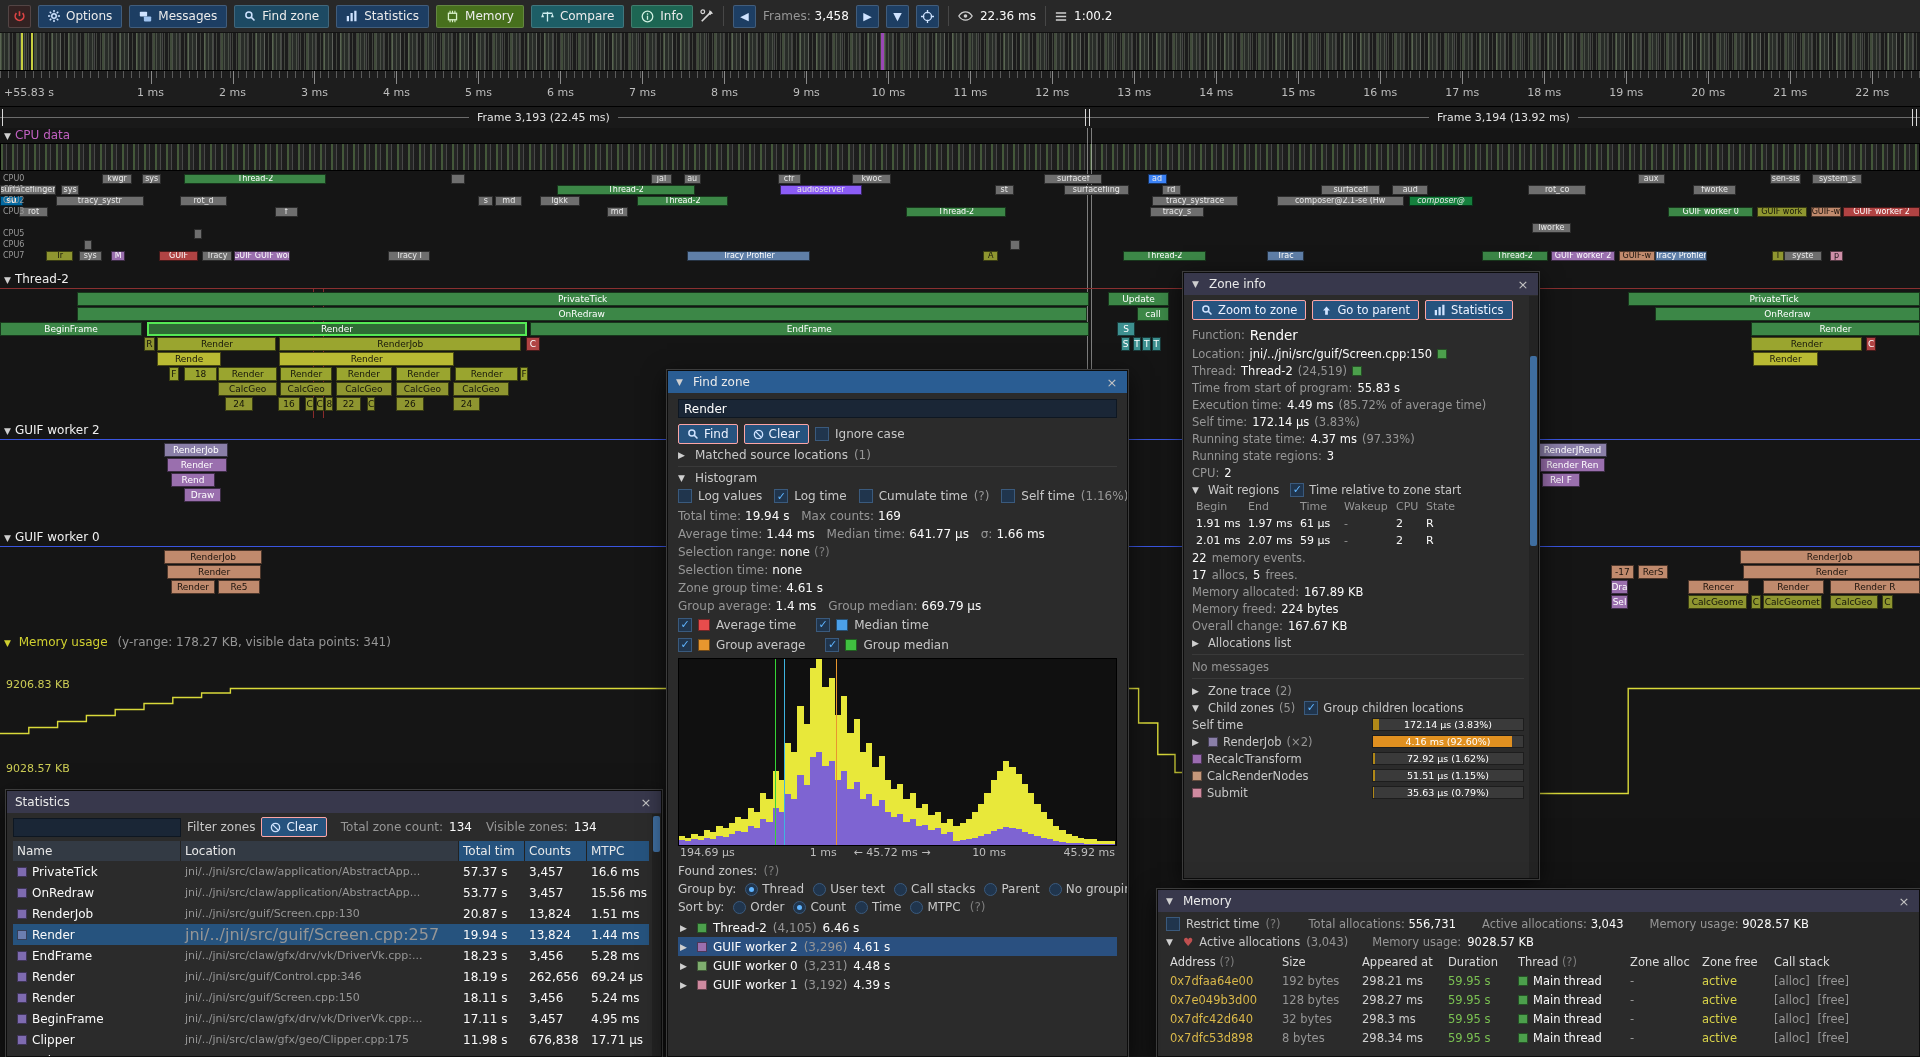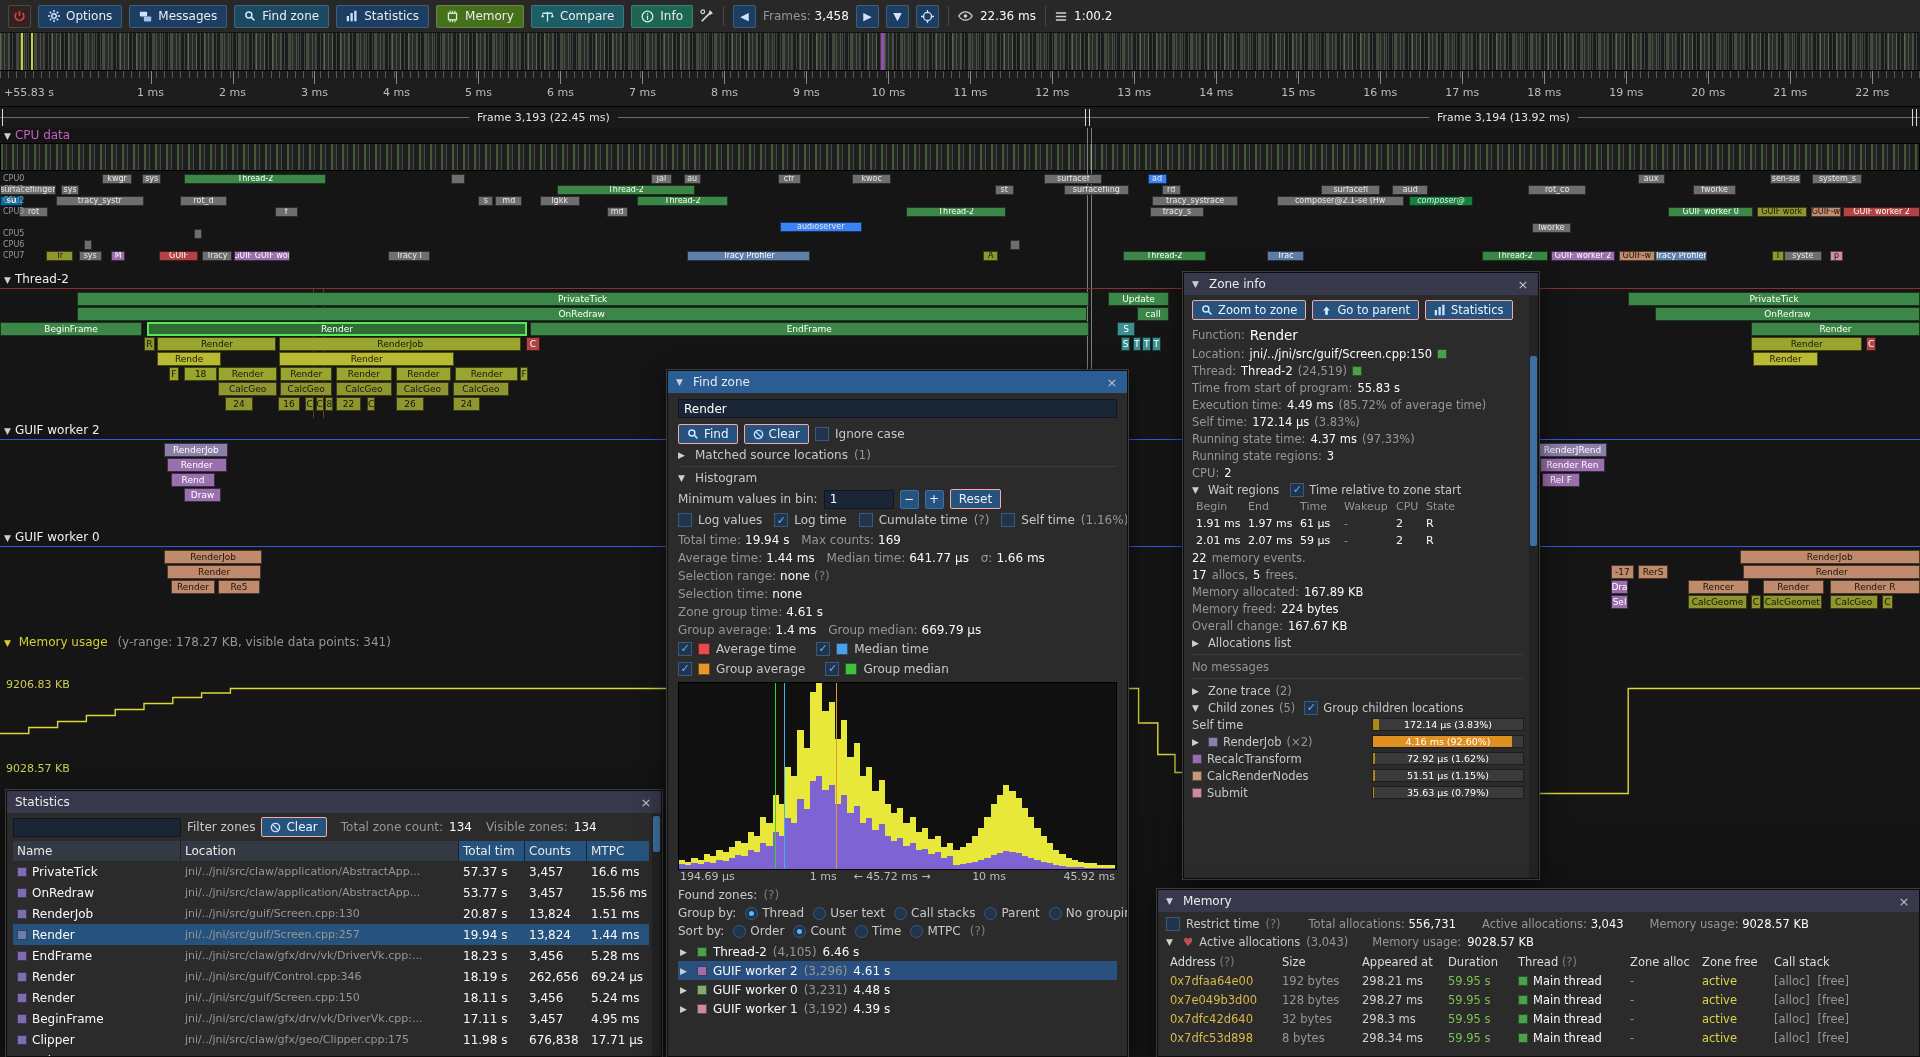--- a/index.html
+++ b/index.html
@@ -296,21 +296,21 @@
       <div class="zone" style="left: 58.1%; width: 1%; background: #3b82f6; color: rgb(232, 232, 232); margin-left: 32px;">ad</div>
       <div class="zone" style="left: 85.3%; width: 1.4%; background: rgb(110, 110, 110); color: rgb(232, 232, 232);">aux</div>
       <div class="zone" style="left: 92.2%; width: 1.6%; background: rgb(110, 110, 110); color: rgb(232, 232, 232);">sen-sis</div>
       <div class="zone" style="left: 94.4%; width: 2.6%; background: rgb(110, 110, 110); color: rgb(232, 232, 232);">system_s</div>
     </div>
     <div class="lane cpurow" style="top: 57px; height: 10px;">
       <span class="cpu-lbl">CPU1</span>
       <div class="zone" style="left: 0%; width: 2.9%; background: rgb(110, 110, 110); color: rgb(232, 232, 232);">surfaceflinger</div>
       <div class="zone" style="left: 3.2%; width: 0.9%; background: rgb(110, 110, 110); color: rgb(232, 232, 232);">sys</div>
       <div class="zone" style="left: 29%; width: 7.2%; background: rgb(60, 135, 71); color: rgb(255, 255, 255);">Thread-2</div>
-      <div class="zone" style="left: 40.6%; width: 4.3%; background: #3b82f6; color: rgb(232, 232, 232); margin-top: 37px;">audioserver</div>
+      <div class="zone" style="left: 40.6%; width: 4.3%; background: #8b5cf6; color: rgb(232, 232, 232);">audioserver</div>
       <div class="zone" style="left: 51.8%; width: 1%; background: rgb(110, 110, 110); color: rgb(232, 232, 232);">st</div>
       <div class="zone" style="left: 55.4%; width: 3.4%; background: rgb(110, 110, 110); color: rgb(232, 232, 232);">surfacefling</div>
       <div class="zone" style="left: 60.5%; width: 1%; background: rgb(110, 110, 110); color: rgb(232, 232, 232);">rd</div>
       <div class="zone" style="left: 68.8%; width: 3.1%; background: rgb(110, 110, 110); color: rgb(232, 232, 232);">surfacefl</div>
       <div class="zone" style="left: 72.5%; width: 1.9%; background: rgb(110, 110, 110); color: rgb(232, 232, 232);">aud</div>
       <div class="zone" style="left: 79.6%; width: 3%; background: rgb(110, 110, 110); color: rgb(232, 232, 232);">rot_co</div>
       <div class="zone" style="left: 88.2%; width: 2.2%; background: rgb(110, 110, 110); color: rgb(232, 232, 232);">fworke</div>
     </div>
     <div class="lane cpurow" style="top: 68px; height: 10px;">
       <span class="cpu-lbl">CPU2</span>
@@ -538,21 +538,21 @@
           <div class="cell dim" style="width: 278px; font-size: 11px;">jni/../jni/src/guif/Screen.cpp:130</div>
           <div class="cell val" style="width: 66px;">20.87 s</div>
           <div class="cell val" style="width: 62px;">13,824</div>
           <div class="cell val" style="width: 66px;">1.51 ms</div>
         </div>
         <div class="trow" style="height: 21px; background: rgb(38, 83, 126);">
           <div class="cell" style="width: 168px; display: flex; align-items: center; gap: 5px;">
             <span class="sq" style="background: rgb(107, 126, 176);"></span>
             <span class="val">Render</span>
           </div>
-          <div class="cell dim" style="width: 278px; font-size: 11px;">jni/../jni/src/guif/Screen.cpp:257</div>
+          <div class="cell dim" style="width: 278px; font-size: 16px;">jni/../jni/src/guif/Screen.cpp:257</div>
           <div class="cell val" style="width: 66px;">19.94 s</div>
           <div class="cell val" style="width: 62px;">13,824</div>
           <div class="cell val" style="width: 66px;">1.44 ms</div>
         </div>
         <div class="trow" style="height: 21px;">
           <div class="cell" style="width: 168px; display: flex; align-items: center; gap: 5px;">
             <span class="sq" style="background: rgb(126, 107, 176);"></span>
             <span class="val">EndFrame</span>
           </div>
           <div class="cell dim" style="width: 278px; font-size: 11px;">jni/../jni/src/claw/gfx/drv/vk/DriverVk.cpp:...</div>
@@ -650,29 +650,20 @@
     <div class="row">
       <span class="tri">▶</span>
       <span>Matched source locations</span>
       <span class="dim">(1)</span>
     </div>
     <div style="border-top:1px solid #3a3a3a;margin:2px 0 4px"></div>
     <div class="row">
       <span class="tri">▼</span>
       <span>Histogram</span>
     </div>
-    <div class="row">
-      <span>Minimum values in bin:</span>
-      <input class="inp" style="width: 70px;" value="1">
-      <span class="sbtn">−</span>
-      <span class="sbtn">+</span>
-      <span class="btn">
-          <span>Reset</span>
-        </span>
-    </div>
     <div class="row" id="fz-checks" style="gap:12px">
         <span class="row" style="margin-bottom: 0px;">
           <span class="chk"></span>
           <span>Log values</span>
         </span>
         <span class="row" style="margin-bottom: 0px;">
           <span class="chk">✓</span>
           <span>Log time</span>
         </span>
         <span class="row" style="margin-bottom: 0px;">

